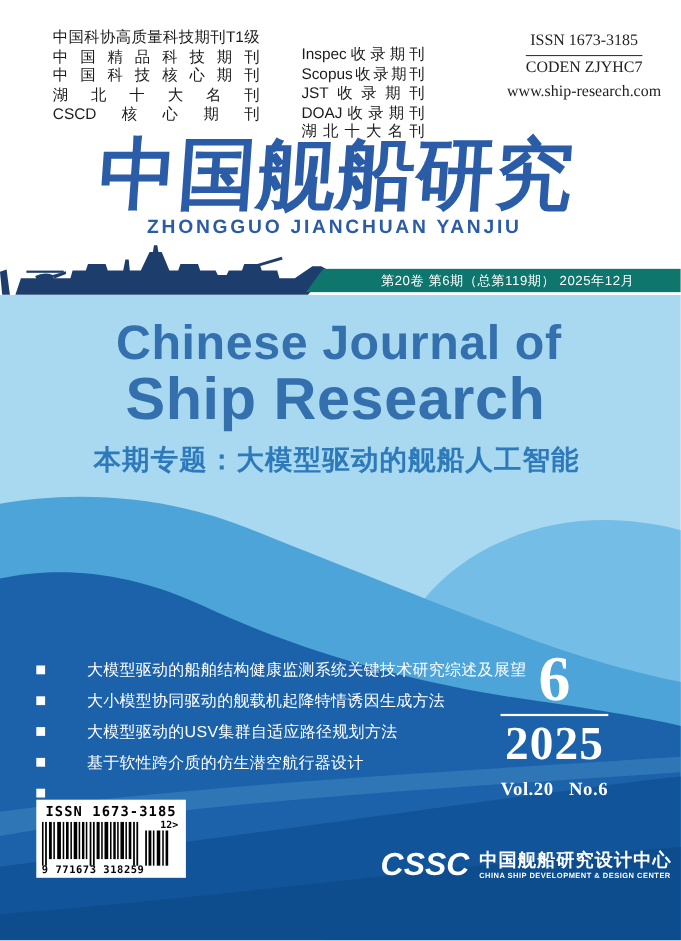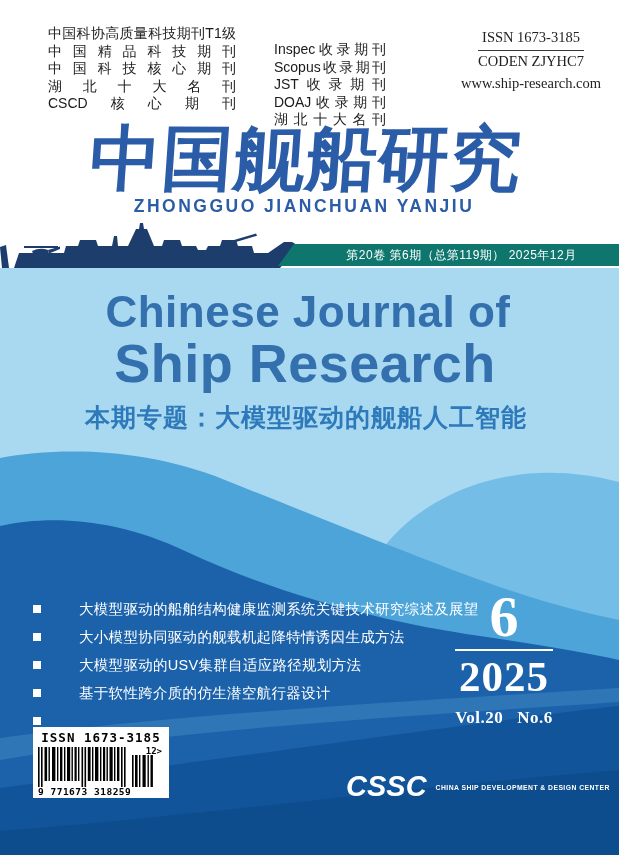--- a/index.html
+++ b/index.html
@@ -209,17 +209,18 @@
         </g>
       </svg>
       <span class="bc-addon-label">12&gt;</span>
       <span class="bc-digits">9 771673 318259</span>
     </div>
   </div>
 
   <div class="publisher">
     <span class="cssc">CSSC</span>
     <span class="pub-names">
+      <span class="pub-zh">中国舰船研究设计中心</span>
       <span class="pub-en">CHINA SHIP DEVELOPMENT &amp; DESIGN CENTER</span>
     </span>
   </div>
 
 </div>
 
 </body></html>

